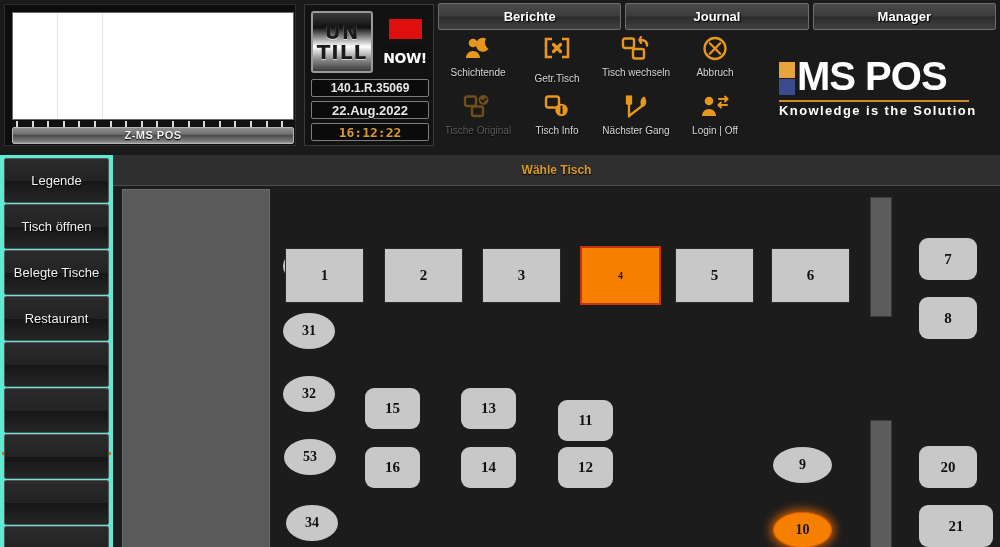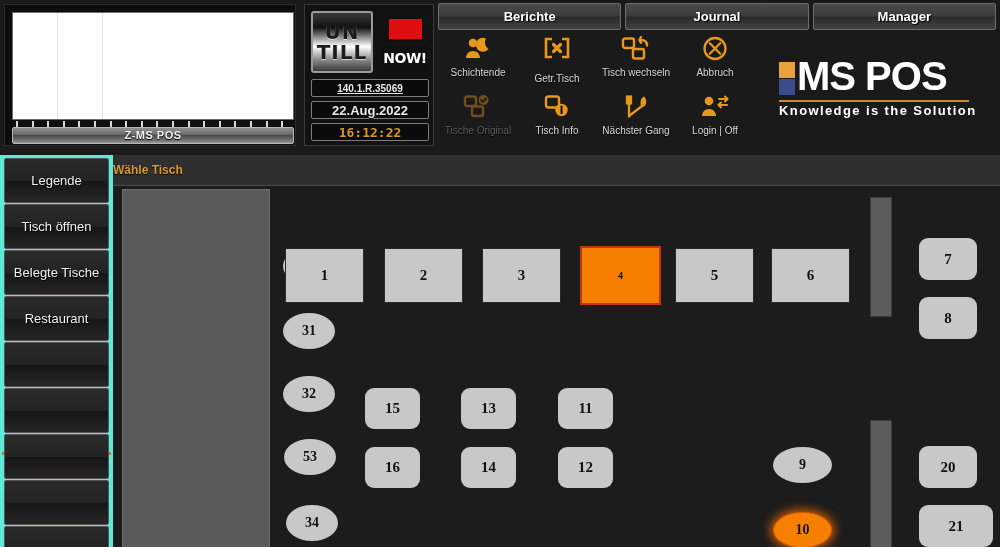--- a/index.html
+++ b/index.html
@@ -78,21 +78,21 @@
   }
   .info-field {
     position: absolute; left: 6px; width: 118px; height: 18px;
     background: #0b0b0b;
     border: 1px solid #7d7d7d;
     border-radius: 2px;
     color: #e9e9e9; font-size: 11px; font-weight: bold;
     display: flex; align-items: center; justify-content: center;
     text-shadow: 0 1px 0 #000;
   }
-  #field-version { top: 74px; font-size: 10px; text-decoration: underline; }
+  #field-version { top: 74px; font-size: 12px; }
   #field-date    { top: 96px; font-size: 13px; }
   #field-time    { top: 118px; font-size: 13px; color: #d99a28; font-family: "DejaVu Sans Mono", monospace; }
 
   
   #tabs {
     position: absolute; left: 438px; top: 3px; width: 558px; height: 27px;
     display: flex; gap: 4px;
   }
   .tab {
     flex: 1;
@@ -165,21 +165,21 @@
     position: absolute; left: 2px; top: 297px; width: 109px; height: 3px; background: #c07820;
   }
 
   
   #main {
     position: absolute; left: 113px; top: 155px; width: 887px; height: 392px;
     background: #2f2f2f;
   }
   #main-title {
     position: absolute; left: 0; top: 8px; width: 887px; height: 18px;
-    color: #d99a28; font-size: 12px; font-weight: bold; text-align: left;
+    color: #d99a28; font-size: 12px; font-weight: bold; text-align: center;
     text-shadow: 0 1px 1px #000;
   }
   #floor {
     position: absolute; left: 0; top: 30px; width: 887px; height: 362px;
     background: #1c1c1c;
     border-top: 1px solid #4c4c4c;
   }
 
   
   #bar-zone {
@@ -389,21 +389,21 @@
         <div class="tbl rect" style="left: 172px; top: 62px; width: 79px; height: 55px;">1</div>
         <div class="tbl rect" style="left: 271px; top: 62px; width: 79px; height: 55px;">2</div>
         <div class="tbl rect" style="left: 369px; top: 62px; width: 79px; height: 55px;">3</div>
         <div class="tbl rect sel" style="left: 467px; top: 60px; width: 81px; height: 59px;">4</div>
         <div class="tbl rect" style="left: 562px; top: 62px; width: 79px; height: 55px;">5</div>
         <div class="tbl rect" style="left: 658px; top: 62px; width: 79px; height: 55px;">6</div>
         <div class="tbl round" style="left: 806px; top: 52px; width: 58px; height: 42px;">7</div>
         <div class="tbl round" style="left: 806px; top: 111px; width: 58px; height: 42px;">8</div>
         <div class="tbl round" style="left: 252px; top: 202px; width: 55px; height: 41px;">15</div>
         <div class="tbl round" style="left: 348px; top: 202px; width: 55px; height: 41px;">13</div>
-        <div class="tbl round" style="left: 445px; top: 202px; width: 55px; height: 41px;">11</div>
+        <div class="tbl round" style="left: 445px; top: 214px; width: 55px; height: 41px;">11</div>
         <div class="tbl round" style="left: 252px; top: 261px; width: 55px; height: 41px;">16</div>
         <div class="tbl round" style="left: 348px; top: 261px; width: 55px; height: 41px;">14</div>
         <div class="tbl round" style="left: 445px; top: 261px; width: 55px; height: 41px;">12</div>
         <div class="tbl ellipse" style="left: 660px; top: 261px; width: 59px; height: 36px;">9</div>
         <div class="tbl ellipse sel" style="left: 660px; top: 326px; width: 59px; height: 36px;">10</div>
         <div class="tbl round" style="left: 806px; top: 260px; width: 58px; height: 42px;">20</div>
         <div class="tbl round" style="left: 806px; top: 319px; width: 74px; height: 42px;">21</div>
       </div>
   </div>
 

